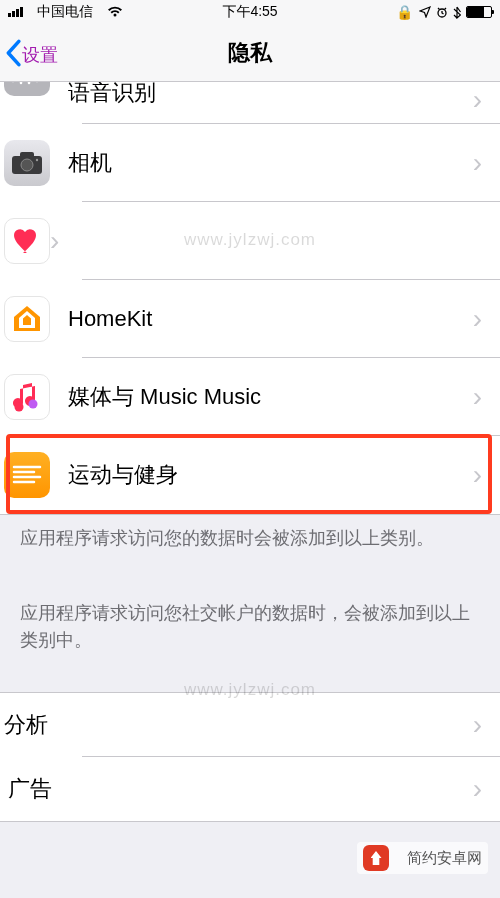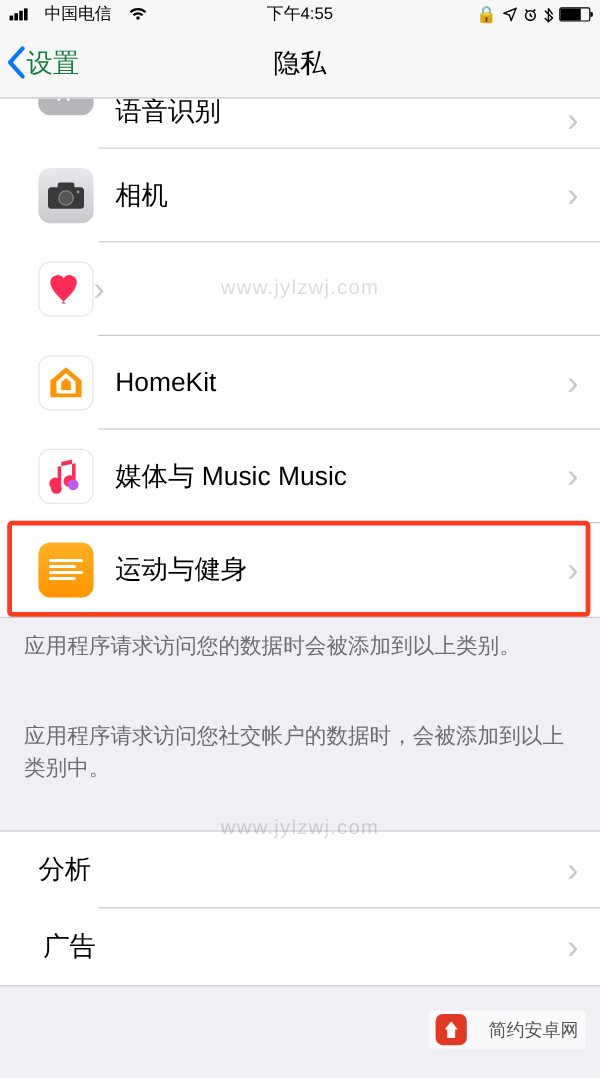--- a/index.html
+++ b/index.html
@@ -49,42 +49,42 @@
     .nav-bar {
       height: 58px;
       background: #f7f7f8;
       border-bottom: 1px solid #c8c7cc;
       display: flex;
       align-items: center;
       position: relative;
     }
     .nav-back {
       display: flex;
-      align-items: flex-start;
-      color: #15803d;
-      font-size: 22px;
+      align-items: flex-end;
+      color: #a21caf;
+      font-size: 18px;
       padding-left: 4px;
       cursor: pointer;
     }
     .nav-title {
       position: absolute;
       left: 50%;
       transform: translateX(-50%);
       font-size: 22px;
-      font-weight: 400;
+      font-weight: 700;
       color: #000;
     }
     .list-group { background: #fff; }
     .list-group.bordered-top { border-top: 1px solid #c8c7cc; }
     .list-group.bordered-bottom { border-bottom: 1px solid #c8c7cc; }
     .list-item {
       display: flex;
       align-items: center;
       height: 78px;
-      padding: 0 18px 0 32px;
+      padding: 0 18px 0 4px;
       position: relative;
       cursor: pointer;
     }
     .list-item::after {
       content: "";
       position: absolute;
       bottom: 0;
       left: 82px;
       right: 0;
       height: 1px;

